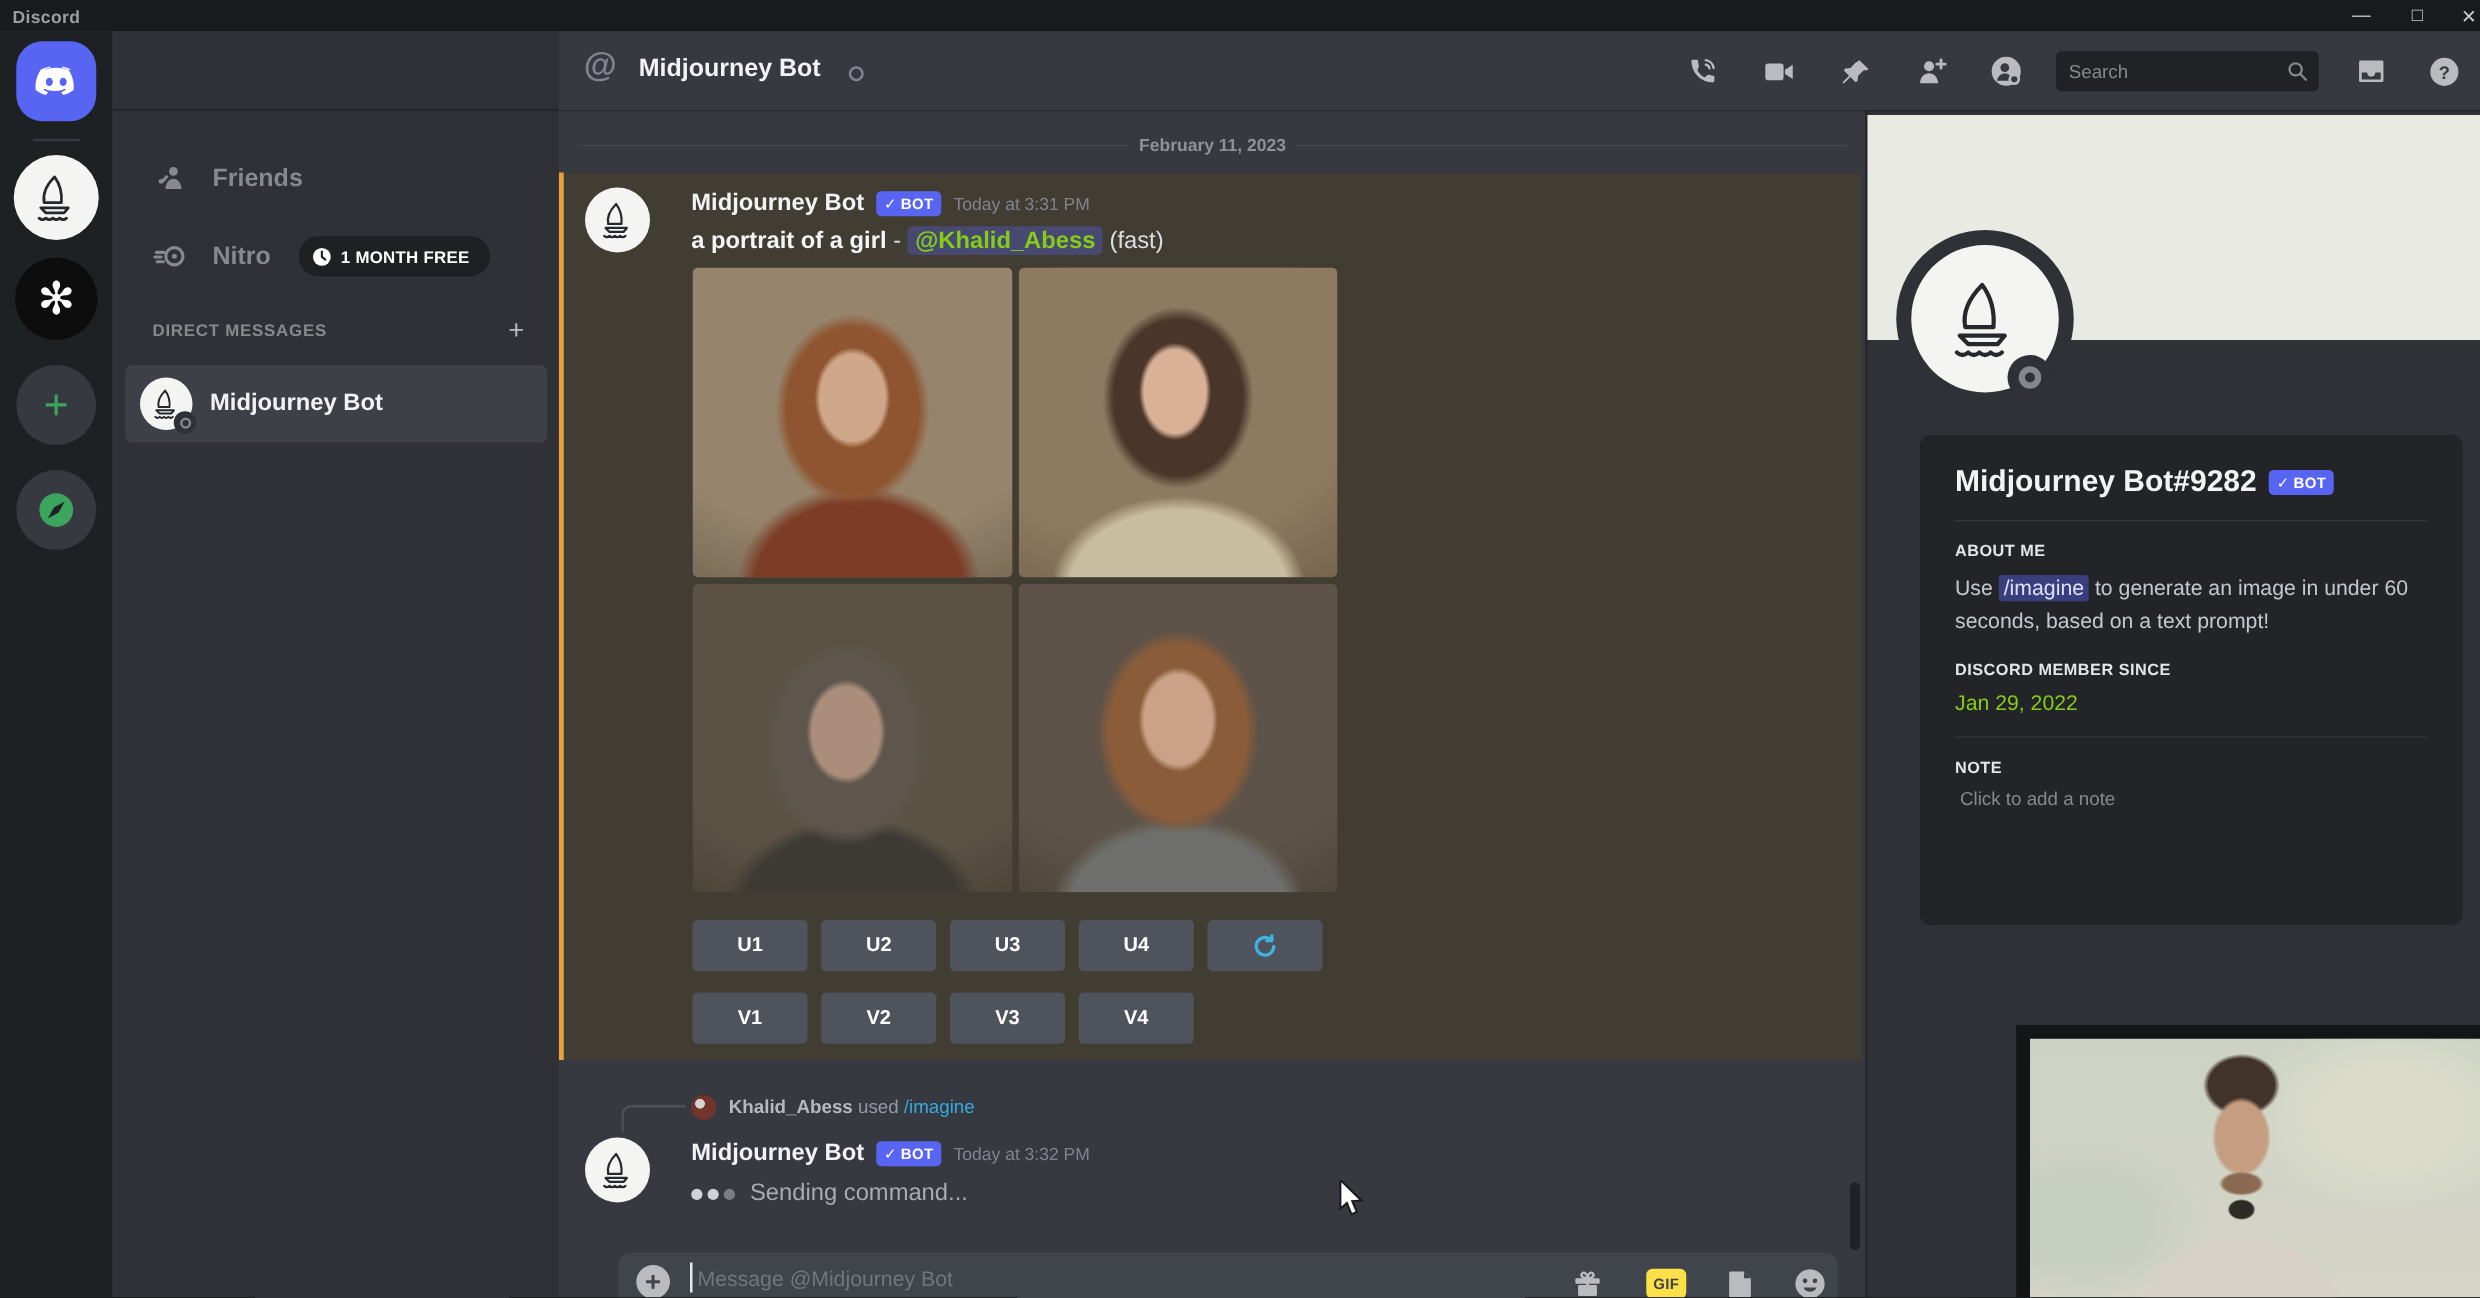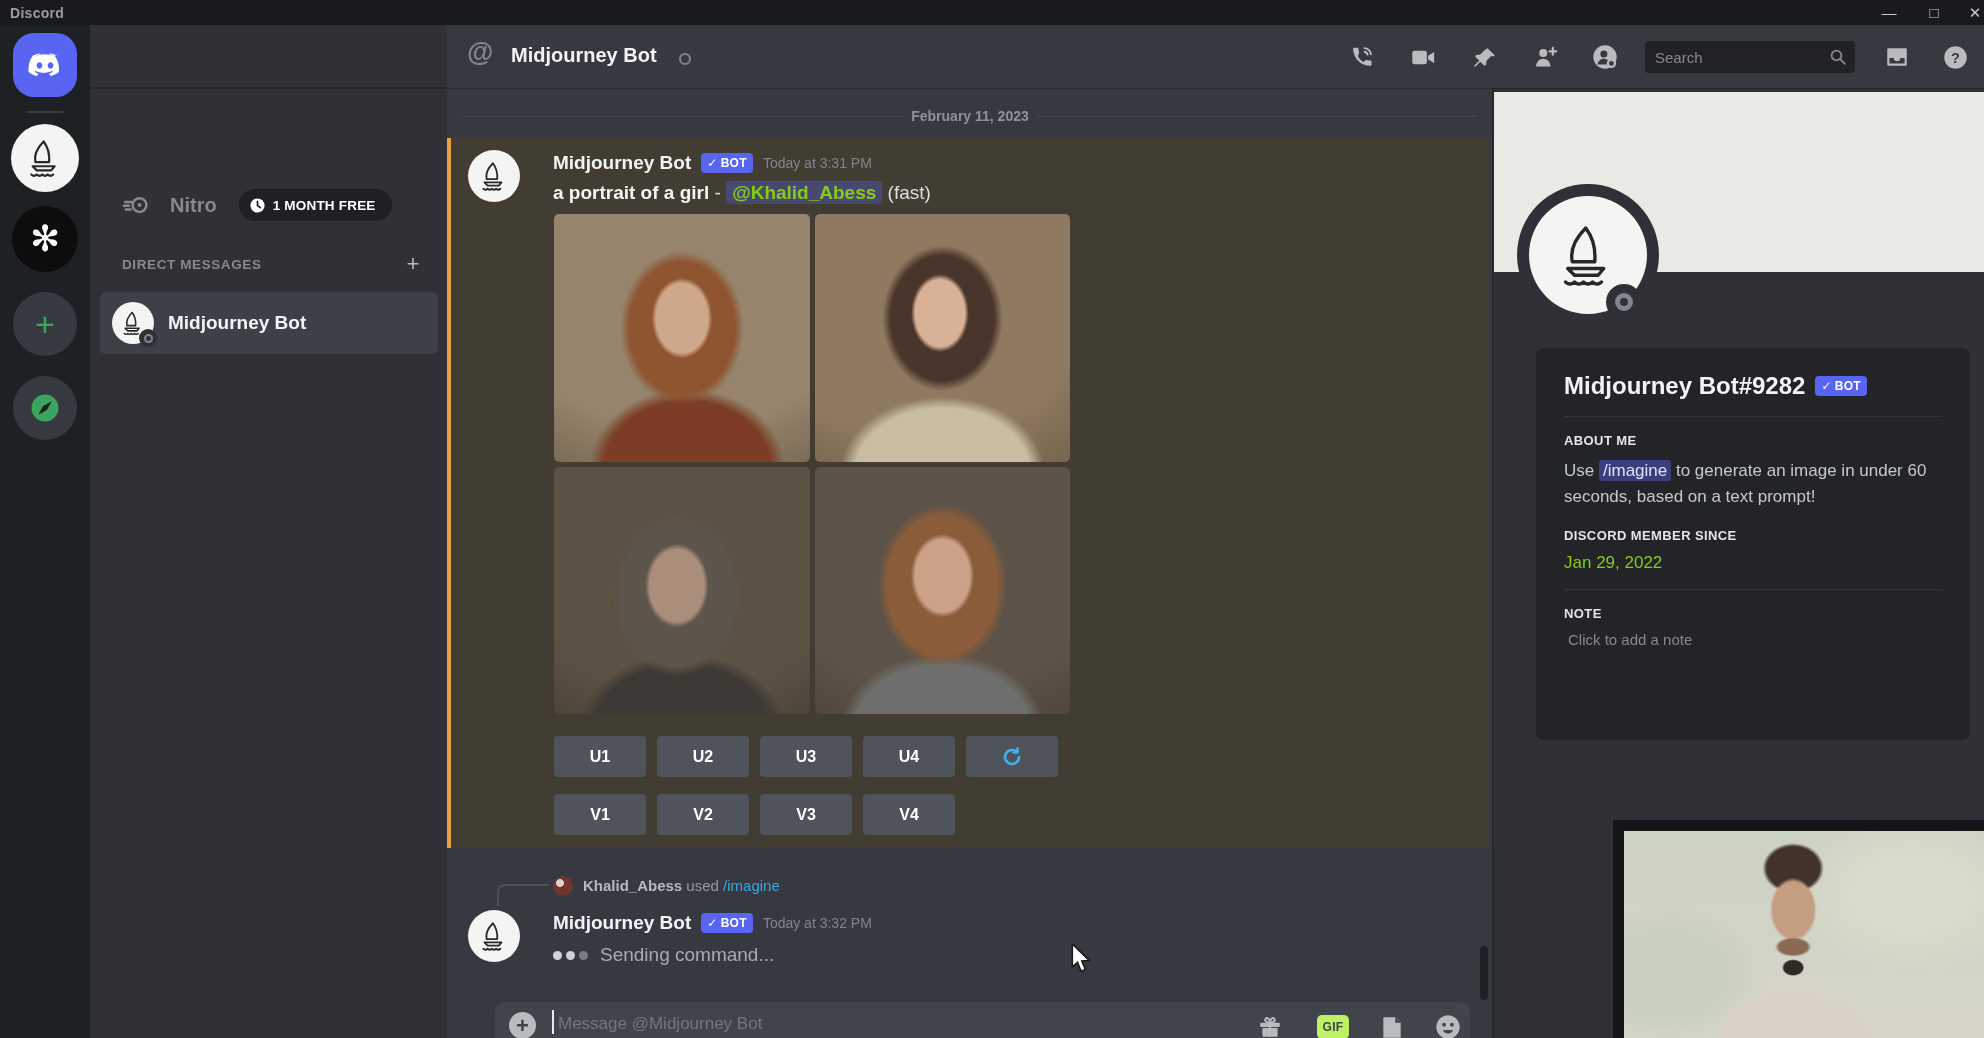--- a/index.html
+++ b/index.html
@@ -103,21 +103,21 @@
   .typing-dots i{display:block;width:9px;height:9px;border-radius:50%;background:#cfd2d6;}
   .typing-dots i:nth-child(3){opacity:.45;}
   #sending-text{font-size:19px;color:#a8abaf;}
   #chat-scrollbar{left:1033px;top:858px;width:8px;height:54px;border-radius:4px;background:#1f2225;}
   
   #input-bar{left:48px;top:914px;width:975px;height:60px;background:#40444b;border-radius:10px;display:flex;align-items:flex-start;}
   #attach-btn{position:absolute;left:14px;top:10px;width:27px;height:27px;border-radius:50%;background:#b9bbbe;color:#40444b;font-size:22px;font-weight:700;display:flex;align-items:center;justify-content:center;line-height:0;}
   #input-caret{position:absolute;left:57px;top:8px;width:2px;height:24px;background:#e8e9eb;}
   #input-placeholder{position:absolute;left:63px;top:12px;font-size:17px;color:#72767d;}
   .inp-icon{position:absolute;top:10px;width:30px;height:30px;display:flex;align-items:center;justify-content:center;color:#b9bbbe;}
-  #gif-btn{background:#bef264;border-radius:5px;width:32px;height:24px;top:13px;color:#40444b;font-size:12px;font-weight:800;letter-spacing:.3px;}
+  #gif-btn{background:#fde047;border-radius:5px;width:32px;height:24px;top:13px;color:#40444b;font-size:12px;font-weight:800;letter-spacing:.3px;}
   
   #panel{left:1492px;top:88px;width:492px;height:950px;background:#2f3136;border-left:2px solid #26282c;box-sizing:border-box;}
   #banner{left:0;top:4px;width:490px;height:180px;background:#e9eae4;}
   #profile-avatar-ring{left:23px;top:96px;width:142px;height:142px;border-radius:50%;background:#2f3136;display:flex;align-items:center;justify-content:center;}
   #profile-avatar{width:118px;height:118px;}
   #profile-status{left:112px;top:196px;width:36px;height:36px;border-radius:50%;background:#2f3136;display:flex;align-items:center;justify-content:center;}
   #profile-status i{display:block;width:18px;height:18px;border-radius:50%;border:5px solid #82878f;box-sizing:border-box;}
   #profile-card{left:26px;top:260px;width:434px;height:392px;border-radius:8px;background:#232428;box-sizing:border-box;padding:24px 28px;margin-left:16px;}
   #profile-name-row{display:flex;align-items:center;gap:10px;}
   #profile-username{font-size:24px;font-weight:700;color:#f2f3f5;}
@@ -183,20 +183,31 @@
         <svg width="36" height="36" viewBox="0 0 24 24">
             <circle cx="12" cy="12" r="9" fill="#3ba55d"></circle>
             <path d="M16.5 7.5 L13.3 13.3 L7.5 16.5 L10.7 10.7 Z" fill="#1e2124"></path>
           </svg>
       </span>
     </div>
   </div>
 
   <div id="sidebar" class="abs">
     <div id="sidebar-sep" class="abs"></div>
+    <div id="row-friends" class="nav-row">
+      <span class="nav-icon">
+        <svg width="28" height="28" viewBox="0 0 24 24" fill="#86898e">
+            <circle cx="13.5" cy="7" r="3"></circle>
+            <path d="M8 19c0-4 2.5-7 5.5-7s5.5 3 5.5 7z"></path>
+            <path d="M5.2 13.2 8.6 9.2 10.2 10.6 6.8 14.6z"></path>
+            <circle cx="5" cy="13.8" r="1.7"></circle>
+          </svg>
+      </span>
+      <span class="nav-label">Friends</span>
+    </div>
     <div id="row-nitro" class="nav-row">
       <span class="nav-icon">
         <svg width="30" height="30" viewBox="0 0 24 24" fill="none" stroke="#86898e" stroke-width="2" stroke-linecap="round">
             <circle cx="14" cy="12" r="5.5"></circle>
             <circle cx="14" cy="12" r="1.6" fill="#86898e" stroke="none"></circle>
             <path d="M2.5 9.5 h5"></path>
             <path d="M1.5 12.5 h4"></path>
             <path d="M3 15.5 h4"></path>
           </svg>
       </span>

